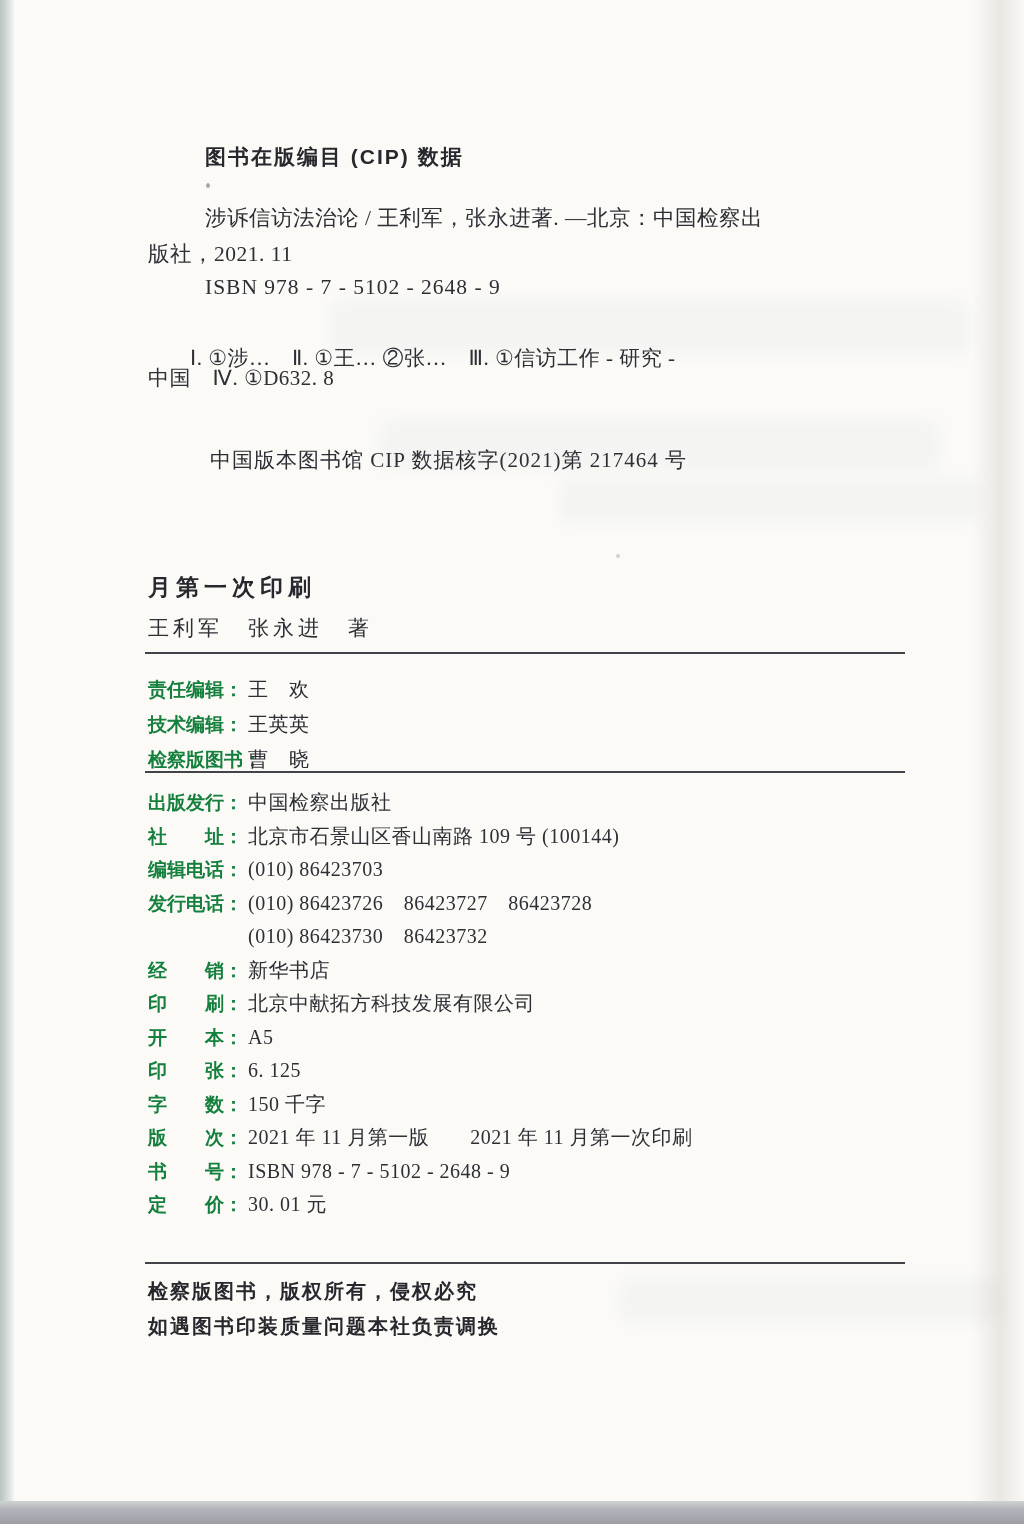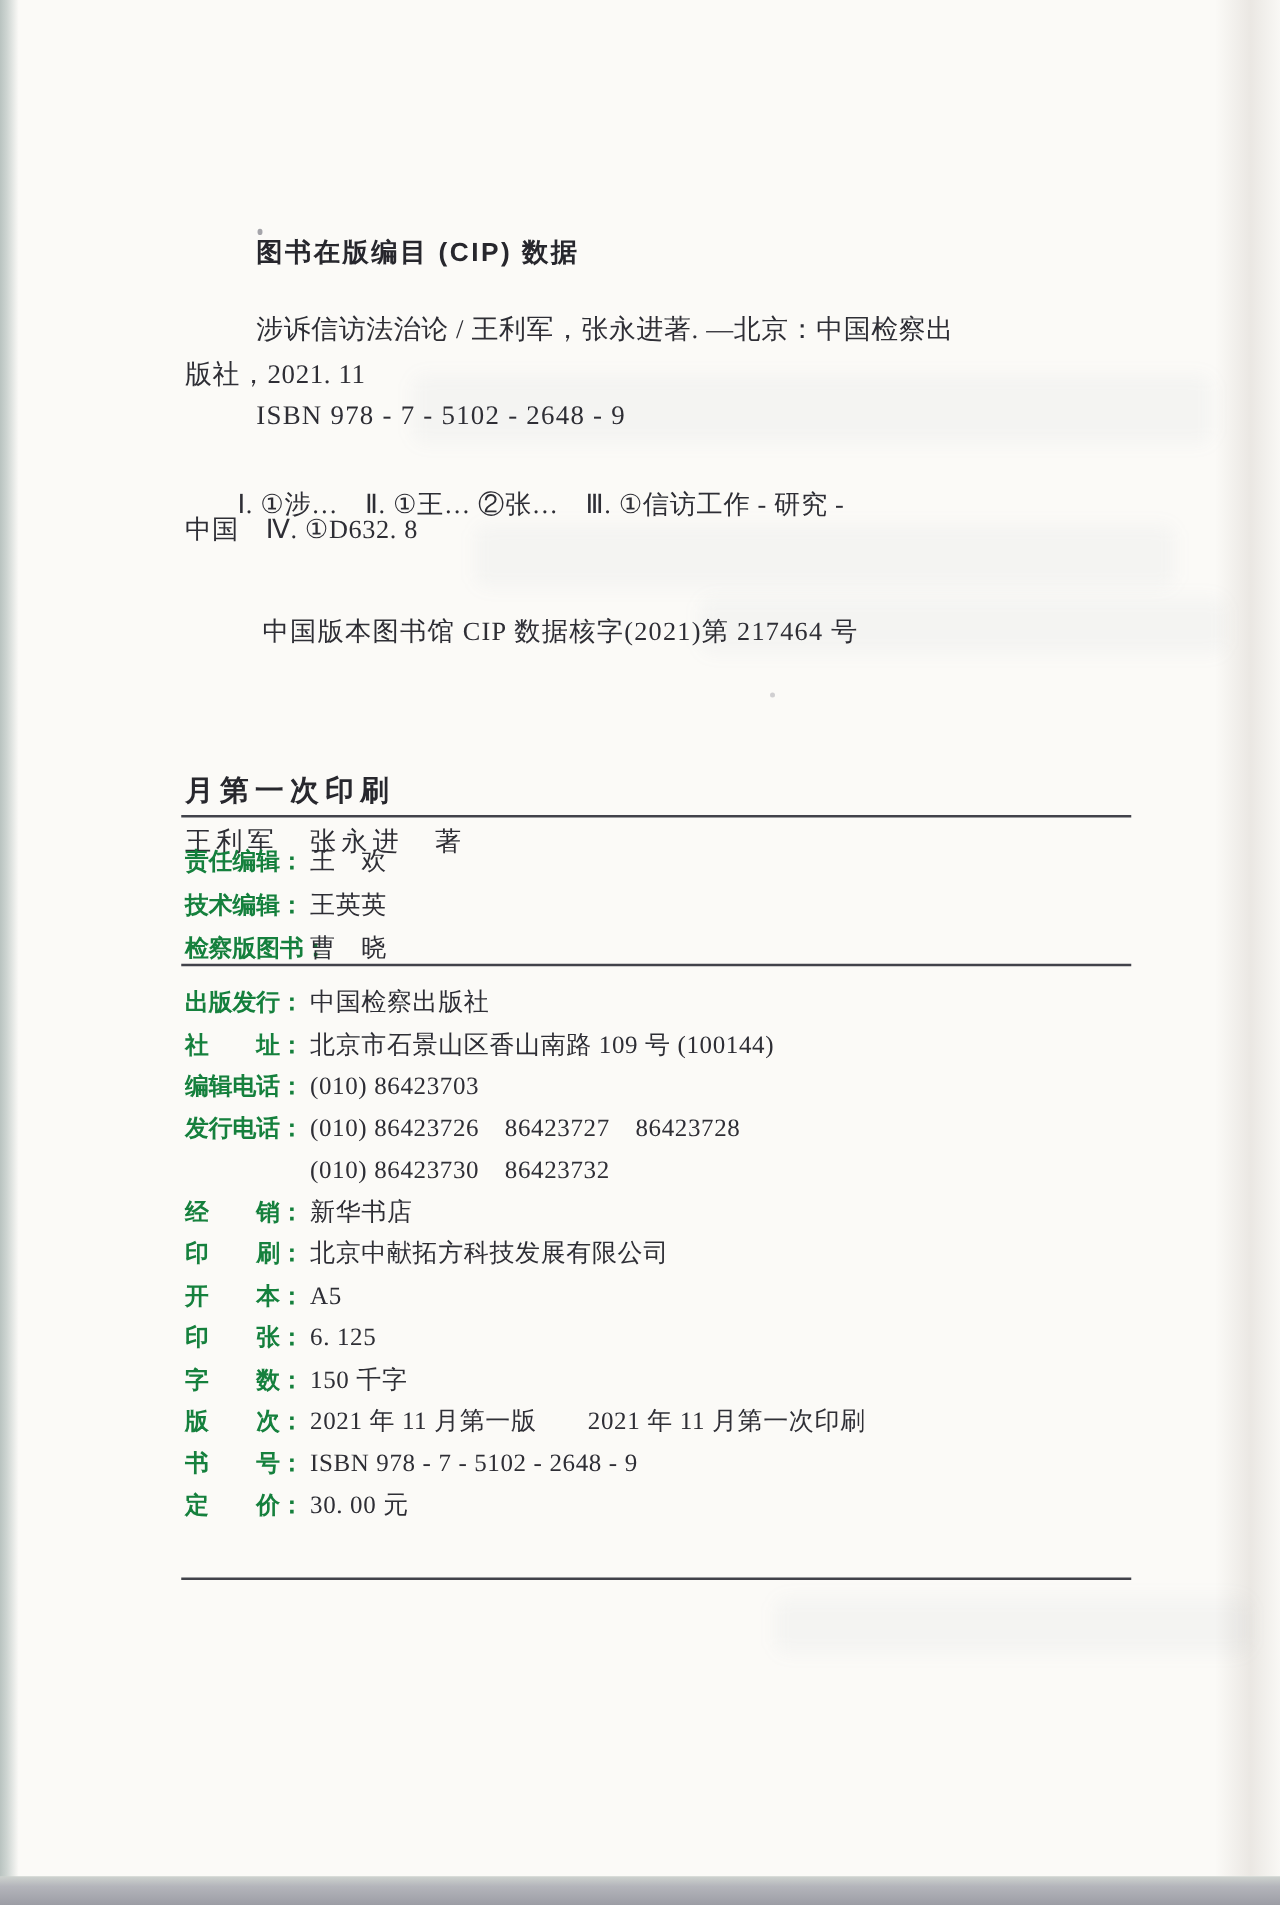--- a/index.html
+++ b/index.html
@@ -29,21 +29,21 @@
     background: linear-gradient(90deg, rgba(216,211,204,0) 0%, rgba(214,209,203,0.45) 55%, rgba(236,234,230,0.15) 100%);
   }
   .artifact {
     position: absolute;
     background: rgba(120,135,155,0.05);
     filter: blur(7px);
     border-radius: 10px;
   }
   .speck { position: absolute; background: rgba(95,95,108,0.55); border-radius: 50%; }
 
-  .line { position: absolute; white-space: nowrap; margin-top: 45px; }
+  .line { position: absolute; white-space: nowrap; }
   .serif  { font-family: "Liberation Serif", serif; }
   .heiti  { font-family: "Liberation Sans", sans-serif; font-weight: bold; color: #27272d; }
 
   .cip-header { left: 205px; top: 143px; font-size: 21px; letter-spacing: 2px; }
   .cip-desc1  { left: 205px; top: 203px; font-size: 21.5px; letter-spacing: 0.5px; }
   .cip-desc2  { left: 148px; top: 239px; font-size: 21.5px; letter-spacing: 0.5px; }
   .cip-isbn   { left: 205px; top: 275px; font-size: 21.5px; letter-spacing: 1px; }
   .cip-class1 { left: 190px; top: 344px; font-size: 21px; letter-spacing: 0.5px; }
   .cip-class2 { left: 148px; top: 364px; font-size: 21px; letter-spacing: 0.5px; }
   .cip-record { left: 210px; top: 446px; font-size: 21px; letter-spacing: 1px; }
@@ -144,20 +144,24 @@
     <div class="row">
       <span class="label">字　　数：</span><span class="value">150 千字</span>
     </div>
     <div class="row">
       <span class="label">版　　次：</span><span class="value">2021 年 11 月第一版　　2021 年 11 月第一次印刷</span>
     </div>
     <div class="row">
       <span class="label">书　　号：</span><span class="value">ISBN 978 - 7 - 5102 - 2648 - 9</span>
     </div>
     <div class="row">
-      <span class="label">定　　价：</span><span class="value">30. 00 元</span>
+      <span class="label">定　　价：</span><span class="value">30. 01 元</span>
     </div>
   </div>
 
   <div class="rule rule-3"></div>
 
+  <div class="rows rows-footer">
+    <div class="row heiti">检察版图书，版权所有，侵权必究</div>
+    <div class="row heiti">如遇图书印装质量问题本社负责调换</div>
+  </div>
 
 </div>
 
 </body></html>

